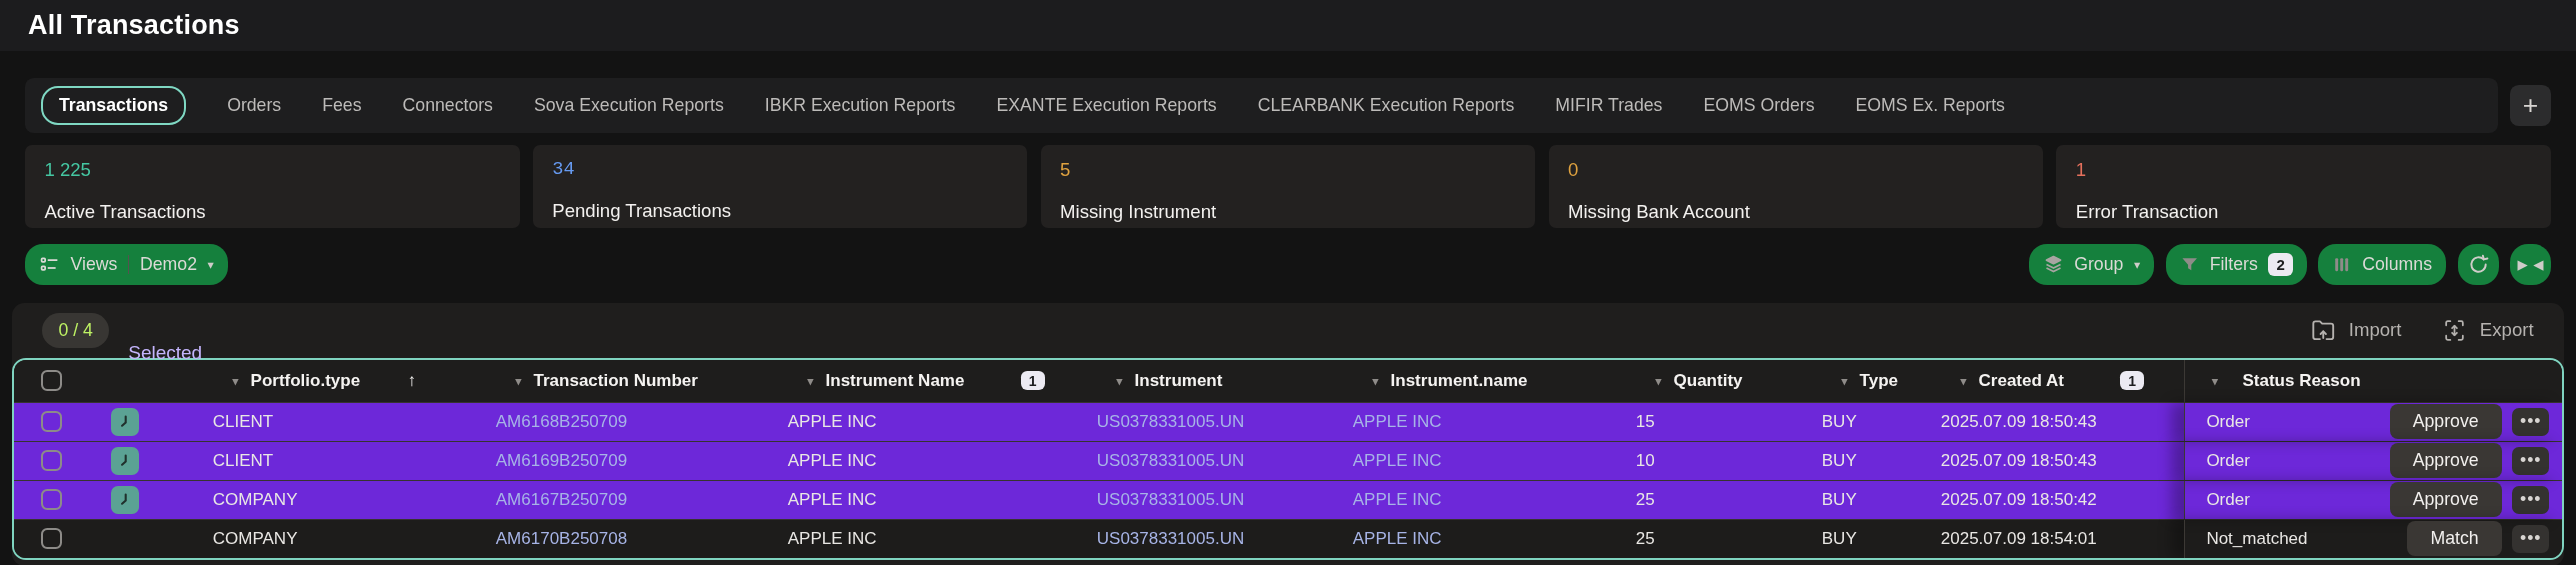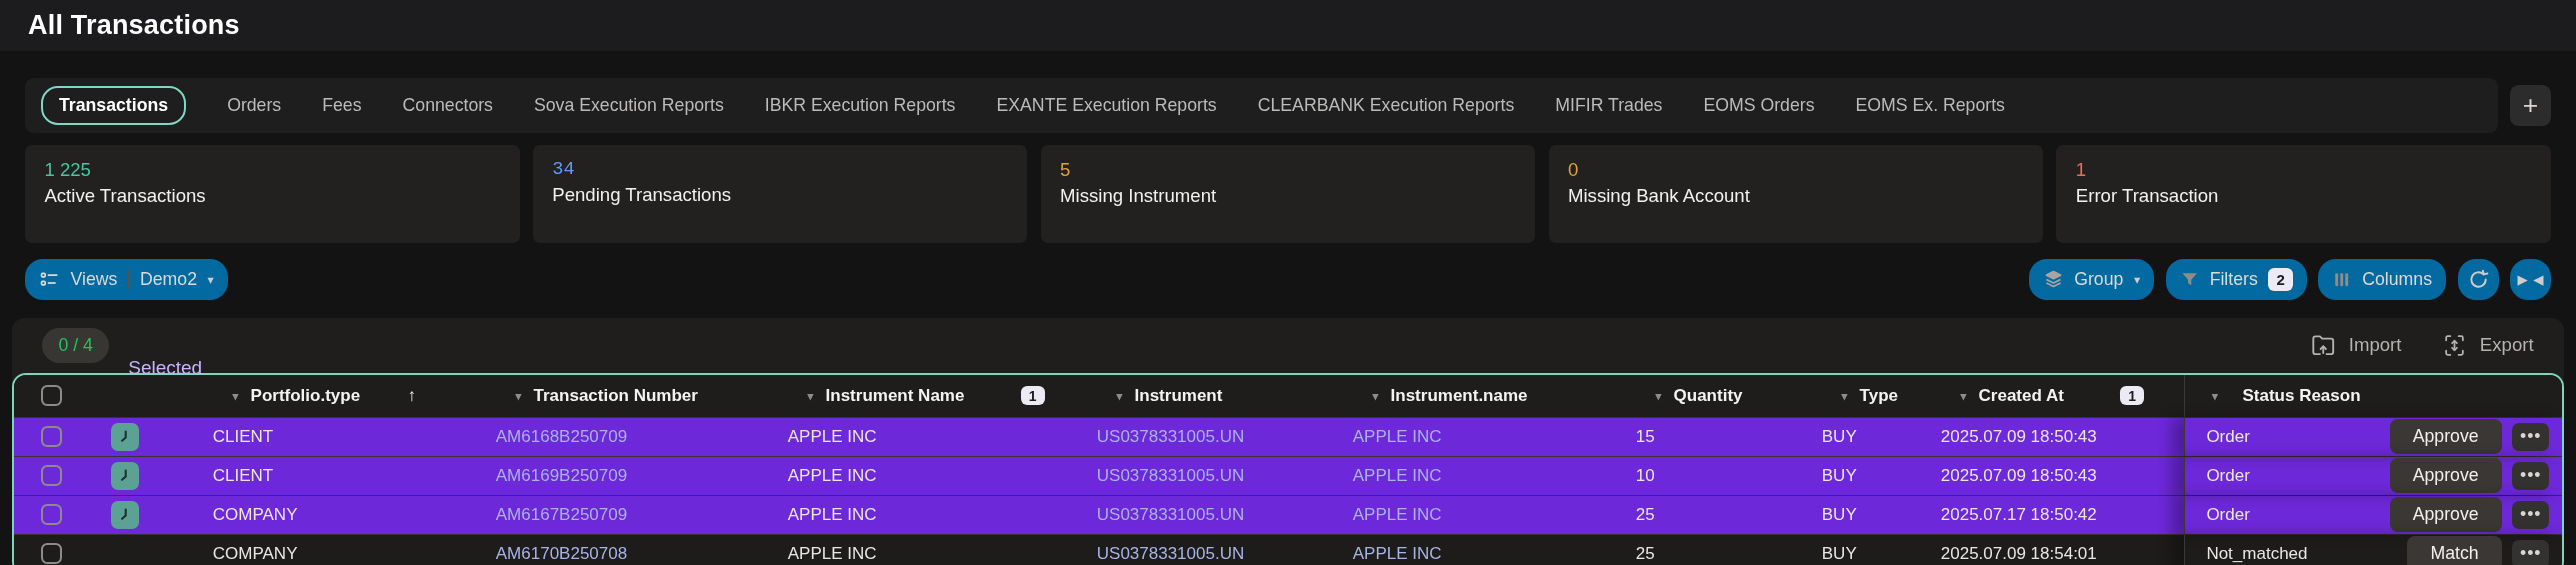--- a/index.html
+++ b/index.html
@@ -16,42 +16,42 @@
             align-items:center; gap:41px; padding:0 16px; overflow:hidden; }
   .tab { font-size:17.7px; color:#bdbbb9; white-space:nowrap; cursor:pointer; }
   .tab.active { color:#ffffff; font-weight:700; border:2.2px solid #7fd8c3; border-radius:17px;
                 padding:7px 16px; }
   .add-tab { width:41px; height:41px; background:#2c2c2d; border:none; border-radius:8.8px;
              color:#d8d5d2; font-size:26.5px; line-height:1; display:flex; align-items:center;
              justify-content:center; cursor:pointer; }
 
   
   .stats { display:grid; grid-template-columns:repeat(5,1fr); gap:13.3px; margin:12.4px 25px 0 25px; }
-  .card { background:#232120; border-radius:7px; padding:14px 19.4px; height:98px; }
+  .card { background:#232120; border-radius:7px; padding:14px 19.4px; height:83px; }
   .card .value { font-size:18.6px; font-weight:500; }
-  .card .label { font-size:18.6px; color:#f3f1ef; margin-top:4px; }
+  .card .label { font-size:18.6px; color:#f3f1ef; margin-top:20px; }
 
   
   .toolbar { display:flex; align-items:center; margin:16px 25px 0 25px; height:41px; }
   .tb-btn { display:flex; align-items:center; gap:10.6px; height:41px; padding:0 14px;
-            background:#0369a1; border:none; border-radius:18px; color:#dcdad7; font-size:17.7px;
+            background:#15803d; border:none; border-radius:18px; color:#dcdad7; font-size:17.7px;
             cursor:pointer; font-family:inherit; white-space:nowrap; }
   .tb-btn svg { flex:none; }
   .v-div { width:1.3px; height:19.4px; background:#55524f; }
   .caret-glyph { font-size:12.4px; color:#cfccc9; }
   .spacer { flex:1; }
   .right-group { display:flex; align-items:flex-end; gap:11.5px; }
   .count-badge { background:#eceaf2; color:#1d1d1f; font-size:15px; font-weight:700;
                  border-radius:6.2px; padding:2.7px 8px; }
   .sq-btn { width:41px; justify-content:center; padding:0; }
 
   
   .panel { margin:17.7px 12.4px 5.3px 12.4px; background:#1f1e1d; border-radius:12.4px; height:263px; }
   .select-bar { display:flex; align-items:center; height:55px; padding:0 30px; }
-  .sel-pill { background:#383633; border-radius:883px; padding:7px 16px; font-size:17.7px; color:#22c55e; }
+  .sel-pill { background:#383633; border-radius:883px; padding:7px 16px; font-size:17.7px; color:#bef264; }
   .sel-label { margin-left:19.4px; font-size:19px; color:#c4b5fd;margin-top:45px; }
   .io-btn { display:flex; align-items:center; gap:12.4px; background:none; border:none;
             color:#b5b2af; font-size:18.6px; cursor:pointer; font-family:inherit; }
   .io-gap { width:41px; }
 
   
   .table { border:2.7px solid #7fd4c0; border-radius:14px; overflow:hidden; background:#292623; }
   .tr, .thead { display:grid; align-items:center;
      grid-template-columns:80px 106px 283px 292px 309px 256px 283px 186px 119px 256px 1fr; }
   .thead { height:42px; background:#1e1d1c; font-weight:700; font-size:17px; color:#f5f3f1; }
@@ -321,21 +321,21 @@
             </svg>
         </div>
       </div>
       <div class="td">COMPANY</div>
       <div class="td link">AM6167B250709</div>
       <div class="td">APPLE INC</div>
       <div class="td link">US0378331005.UN</div>
       <div class="td link">APPLE INC</div>
       <div class="td">25</div>
       <div class="td">BUY</div>
-      <div class="td">2025.07.17 18:50:42</div>
+      <div class="td">2025.07.09 18:50:42</div>
       <div class="td pinned">
         <span>Order</span>
         <div class="grow"></div>
         <button class="action-btn">Approve</button>
         <button class="more-btn">•••</button>
       </div>
     </div>
 
     <div class="tr dark">
       <div class="td col-check">

